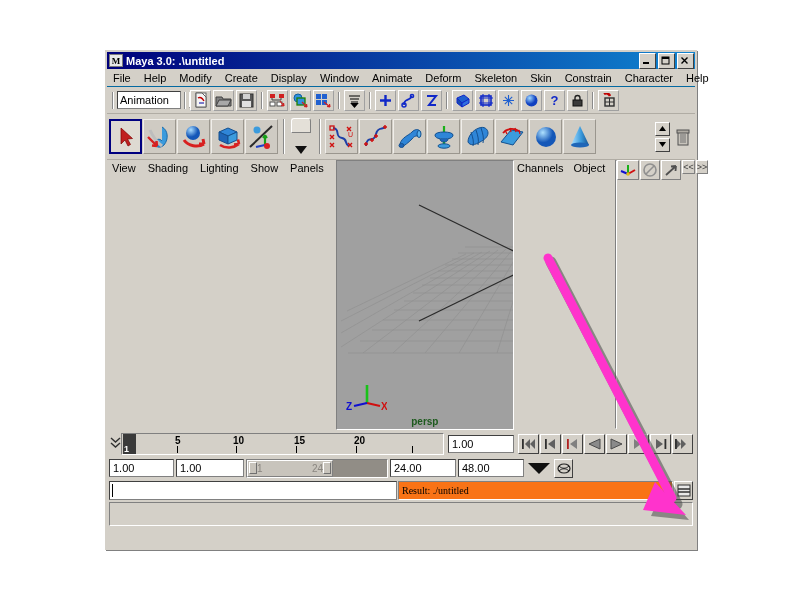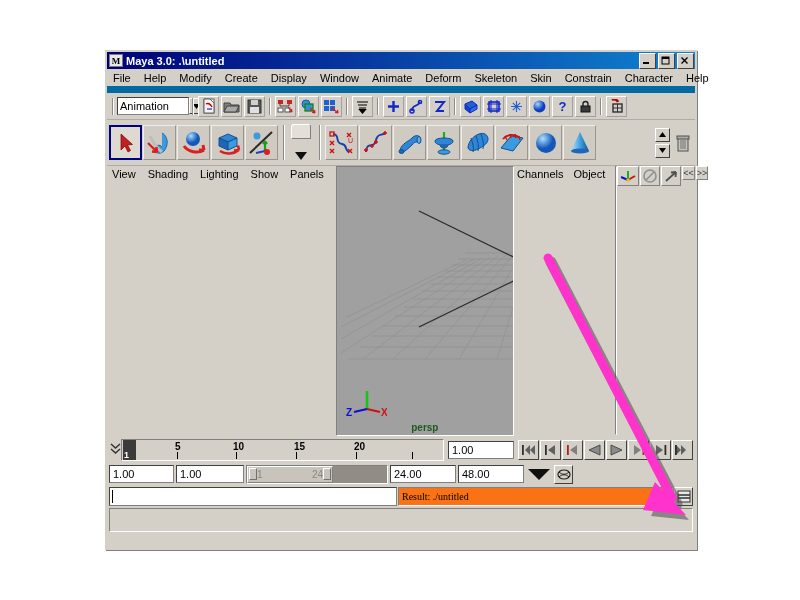--- a/index.html
+++ b/index.html
@@ -33,34 +33,34 @@
     width:15px;height:14px;background:#d4d0c8;
     border-top:1px solid #fff;border-left:1px solid #fff;
     border-right:1px solid #404040;border-bottom:1px solid #404040;
     font-size:9px;line-height:12px;text-align:center;color:#000;
     font-family:"Liberation Sans",sans-serif;position:relative;
   }
   .winbtn svg{position:absolute;left:2px;top:2px;}
   
   .menubar{
     height:17px;display:flex;align-items:center;padding-left:6px;
-    border-bottom:7px solid #0369a1;
+    border-bottom:1px solid #0369a1;
   }
   .menubar span{
     font-size:11px;color:#000;margin-right:13px;white-space:nowrap;
   }
   
   .statusline{
     height:26px;display:flex;align-items:center;padding:0 2px;
     border-bottom:1px solid #b0aca4;
   }
   .sep{width:1px;height:17px;background:#8a8a8a;margin:0 3px;
        border-right:1px solid #fff;}
   .menumode{
-    width:72px;height:18px;background:#fff;border:1px solid #808080;
+    width:64px;height:18px;background:#fff;border:1px solid #808080;
     border-top-color:#404040;border-left-color:#404040;
     font-size:11px;padding:2px 2px;line-height:17px;box-sizing:border-box;
     display:flex;align-items:center;gap:20px;
   }
   .menumode span{flex:1;white-space:nowrap;}
   .ddbtn{
     width:14px;height:14px;background:#d4d0c8;
     border-top:1px solid #fff;border-left:1px solid #fff;
     border-right:1px solid #404040;border-bottom:1px solid #404040;
     display:flex;align-items:center;justify-content:center;flex:none;

